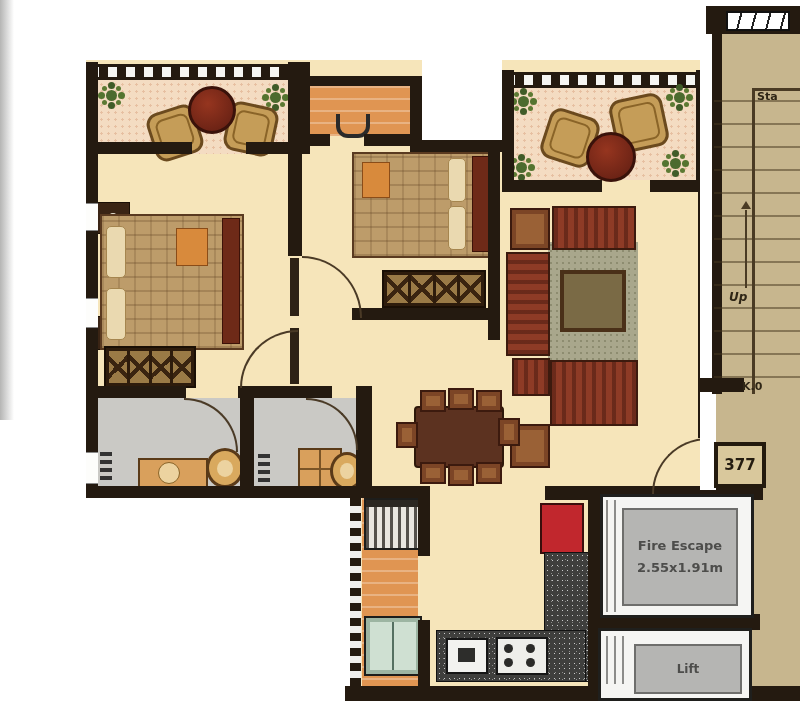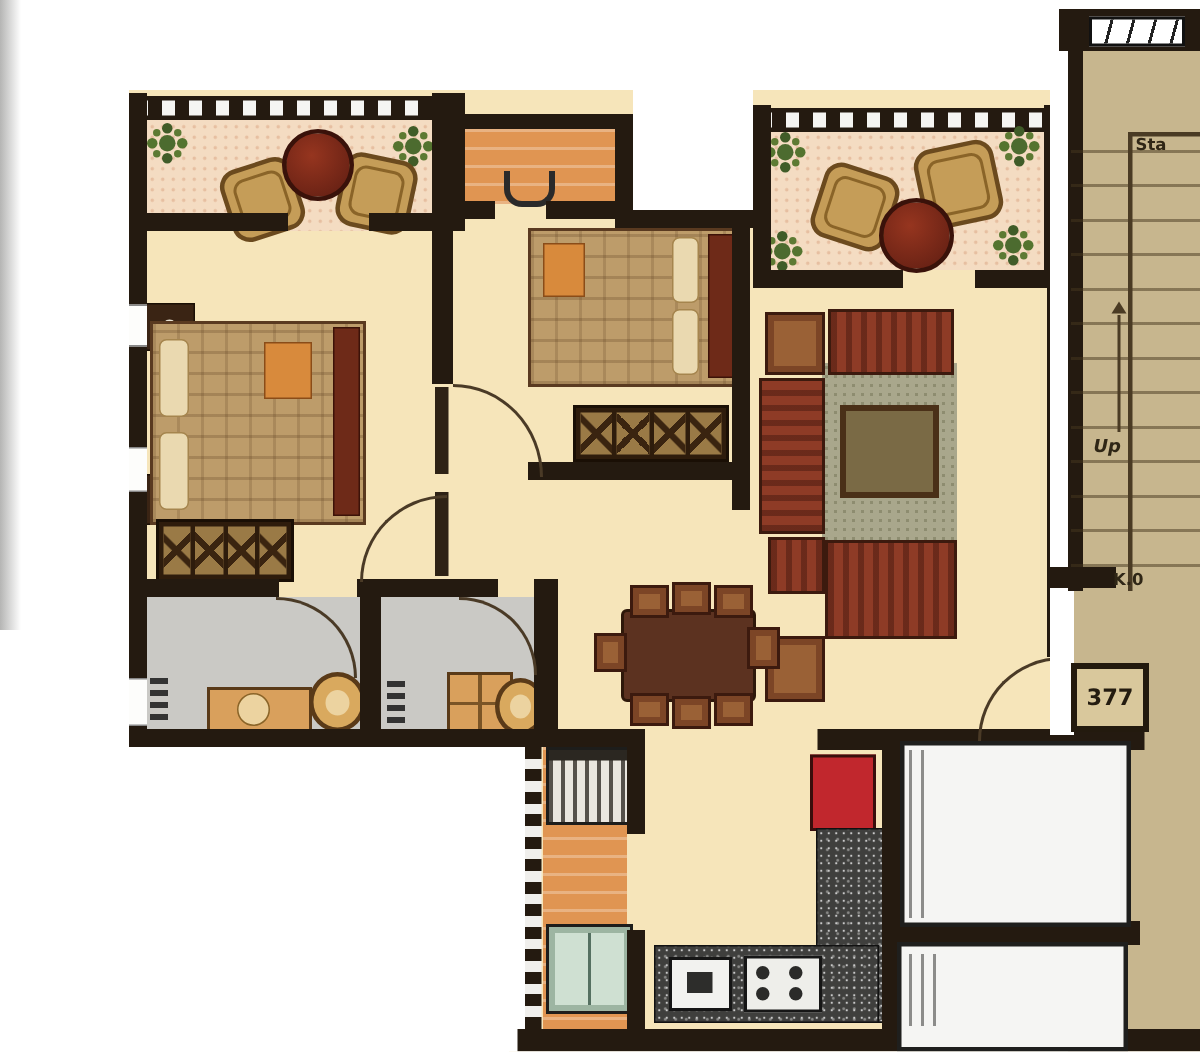--- a/index.html
+++ b/index.html
@@ -292,16 +292,23 @@
   <div class="abs" style="left:745px;top:210px;width:2px;height:78px;background:#4a3b24;"></div>
   <div class="uarrow" style="left:741px;top:201px;"></div>
   <div class="w" style="left:700px;top:378px;width:44px;height:14px;"></div>
   <div class="txt" style="left:757px;top:90px;font-size:11px;">Sta</div>
   <div class="txt" style="left:729px;top:290px;font-size:12px;font-style:italic;">Up</div>
   <div class="txt" style="left:742px;top:380px;font-size:11px;">K.0</div>
   <div class="plate" style="left:714px;top:442px;width:52px;height:46px;box-sizing:border-box;">377</div>
 
   <div class="graybox-outer" style="left:600px;top:494px;width:154px;height:124px;box-sizing:border-box;"></div>
   <div class="stripes-v" style="left:606px;top:500px;width:16px;height:112px;"></div>
+  <div class="graybox-inner" style="left:622px;top:508px;width:116px;height:98px;box-sizing:border-box;font-size:13px;line-height:1.7;">
+    <span>Fire Escape</span>
+    <span>2.55x1.91m</span>
+  </div>
   <div class="graybox-outer" style="left:598px;top:628px;width:154px;height:73px;box-sizing:border-box;"></div>
   <div class="stripes-v" style="left:606px;top:636px;width:24px;height:48px;"></div>
+  <div class="graybox-inner" style="left:634px;top:644px;width:108px;height:50px;box-sizing:border-box;font-size:12px;">
+    <span>Lift</span>
+  </div>
 
 </div>
 
 </body></html>

